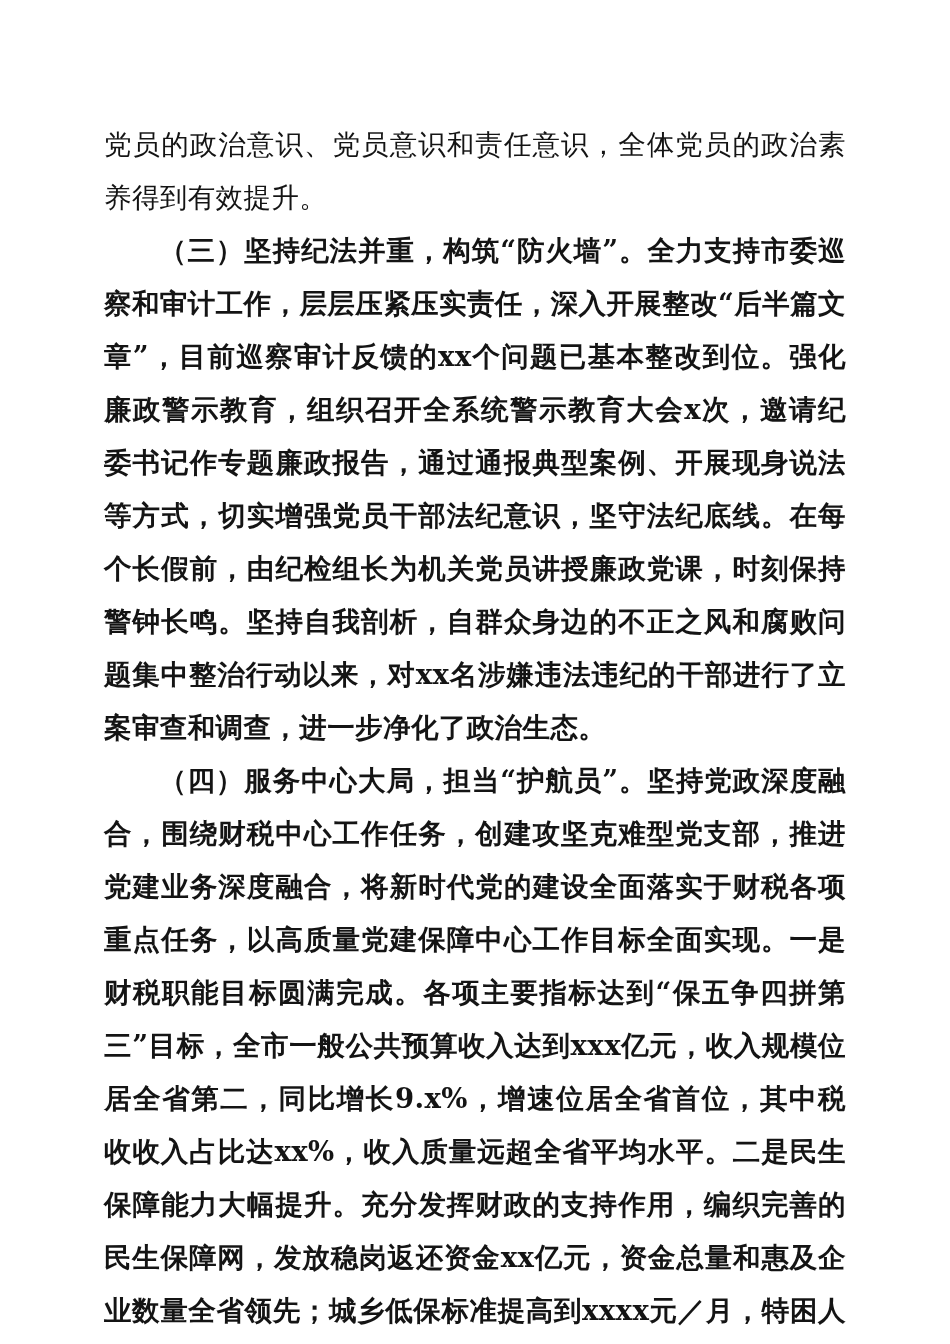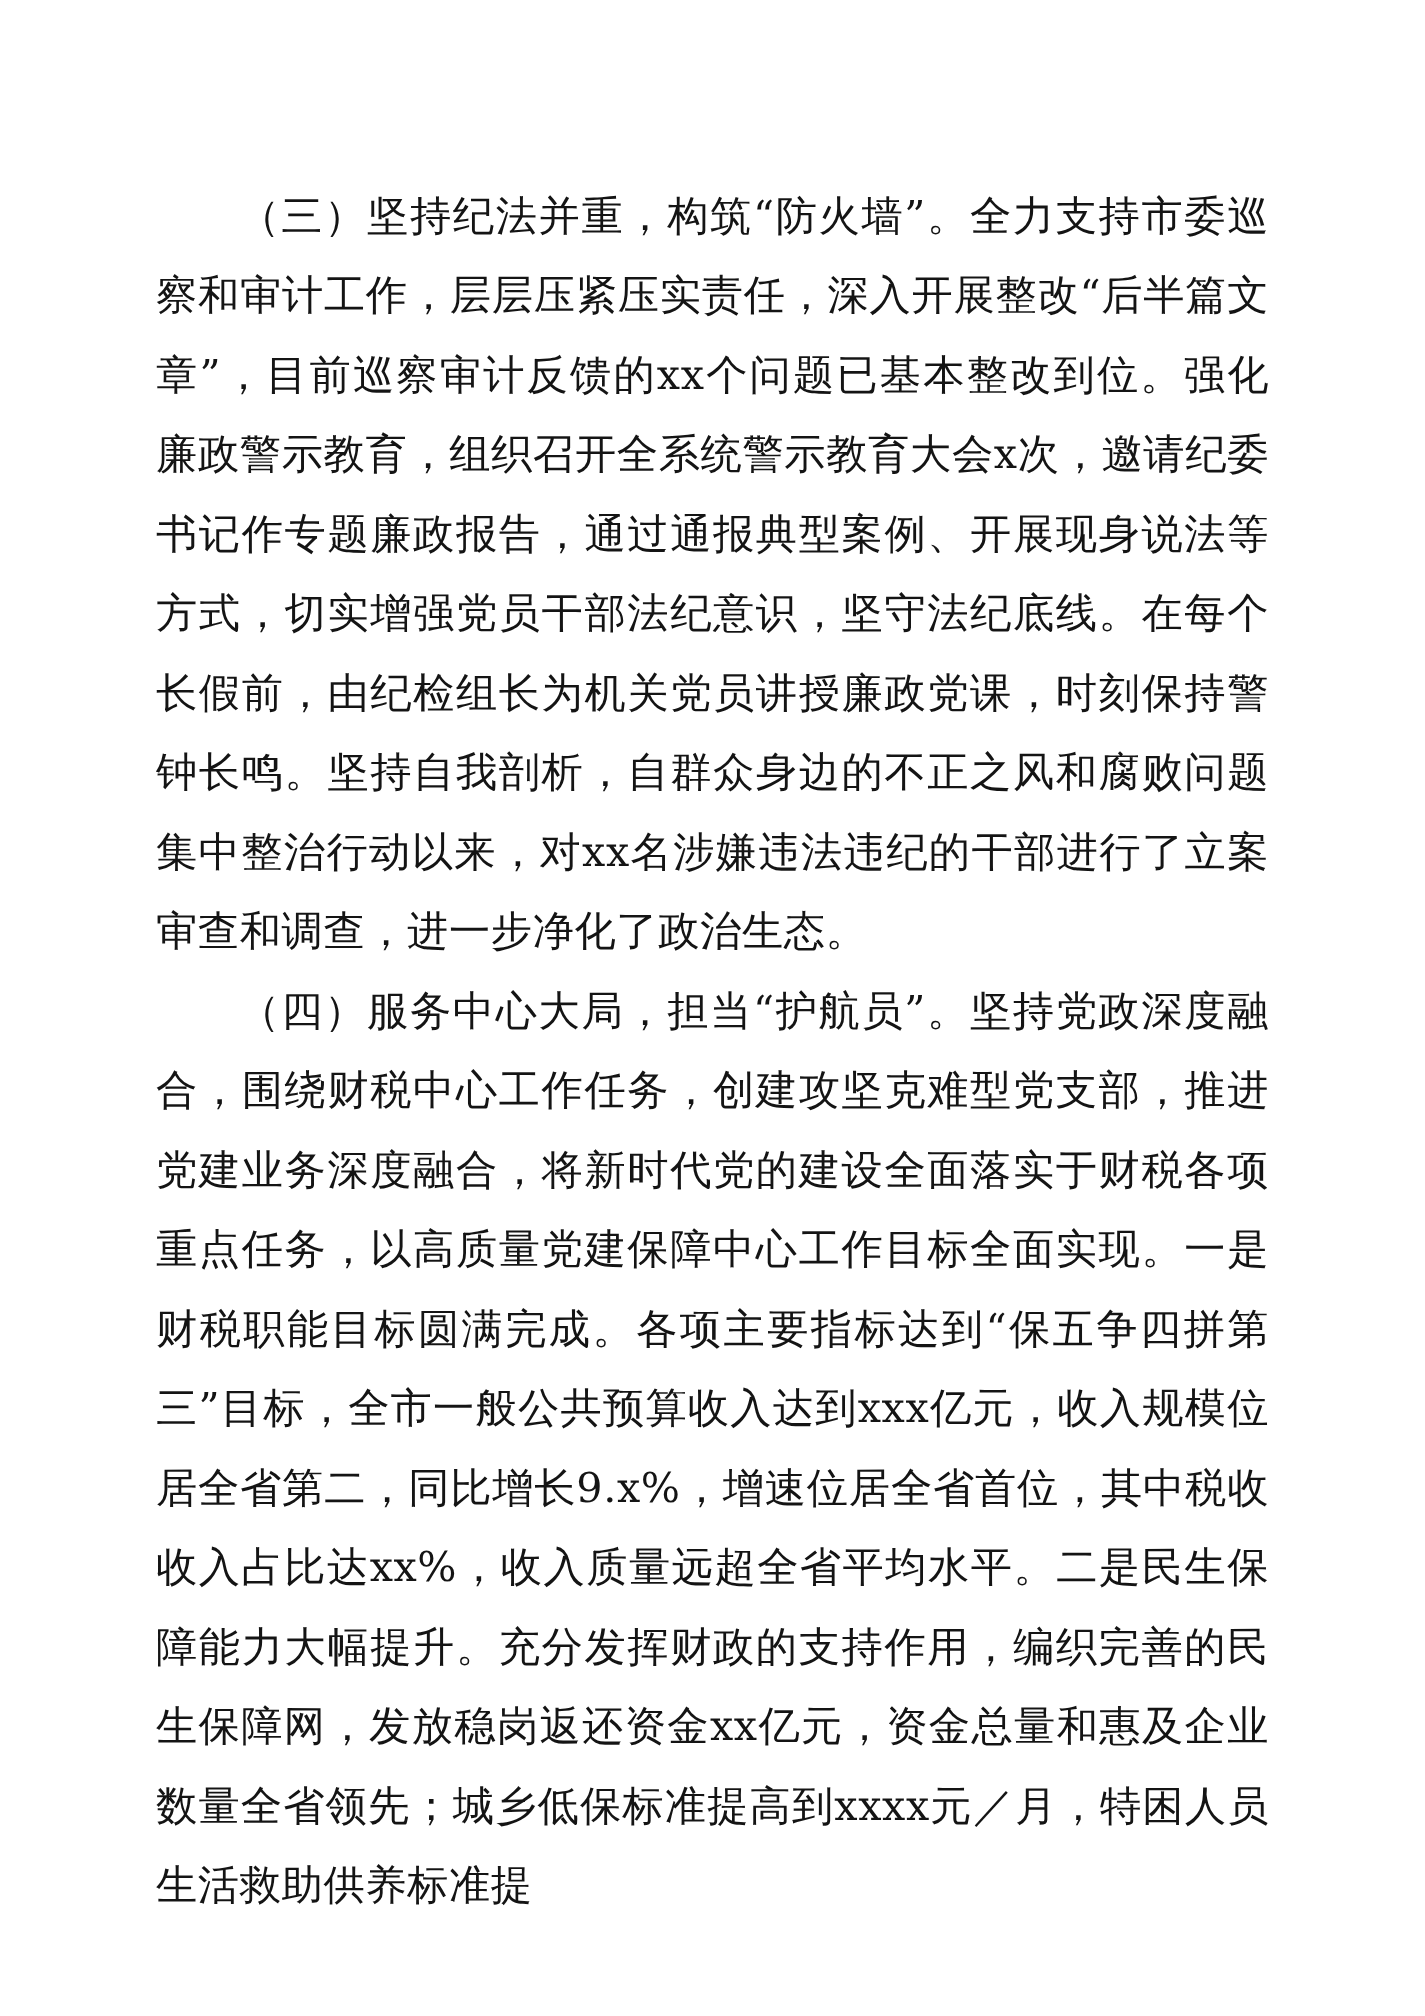--- a/index.html
+++ b/index.html
@@ -29,23 +29,25 @@
     text-justify: inter-ideograph;
     letter-spacing: 0.4px;
     color: #141414;
   }
   .para {
     margin: 0 0 0 0;
     text-indent: 0;
   }
   .para.indent {
     text-indent: 2em;
+    font-weight: bold;
   }
 </style>
 </head>
 <body>
 
 <div class="page">
   <div class="doc-body">
+    <p class="para">党员的政治意识、党员意识和责任意识，全体党员的政治素养得到有效提升。</p>
     <p class="para indent">（三）坚持纪法并重，构筑“防火墙”。全力支持市委巡察和审计工作，层层压紧压实责任，深入开展整改“后半篇文章”，目前巡察审计反馈的xx个问题已基本整改到位。强化廉政警示教育，组织召开全系统警示教育大会x次，邀请纪委书记作专题廉政报告，通过通报典型案例、开展现身说法等方式，切实增强党员干部法纪意识，坚守法纪底线。在每个长假前，由纪检组长为机关党员讲授廉政党课，时刻保持警钟长鸣。坚持自我剖析，自群众身边的不正之风和腐败问题集中整治行动以来，对xx名涉嫌违法违纪的干部进行了立案审查和调查，进一步净化了政治生态。</p>
     <p class="para indent">（四）服务中心大局，担当“护航员”。坚持党政深度融合，围绕财税中心工作任务，创建攻坚克难型党支部，推进党建业务深度融合，将新时代党的建设全面落实于财税各项重点任务，以高质量党建保障中心工作目标全面实现。一是财税职能目标圆满完成。各项主要指标达到“保五争四拼第三”目标，全市一般公共预算收入达到xxx亿元，收入规模位居全省第二，同比增长9.x%，增速位居全省首位，其中税收收入占比达xx%，收入质量远超全省平均水平。二是民生保障能力大幅提升。充分发挥财政的支持作用，编织完善的民生保障网，发放稳岗返还资金xx亿元，资金总量和惠及企业数量全省领先；城乡低保标准提高到xxxx元／月，特困人员生活救助供养标准提</p>
   </div>
 </div>
 
 </body></html>

